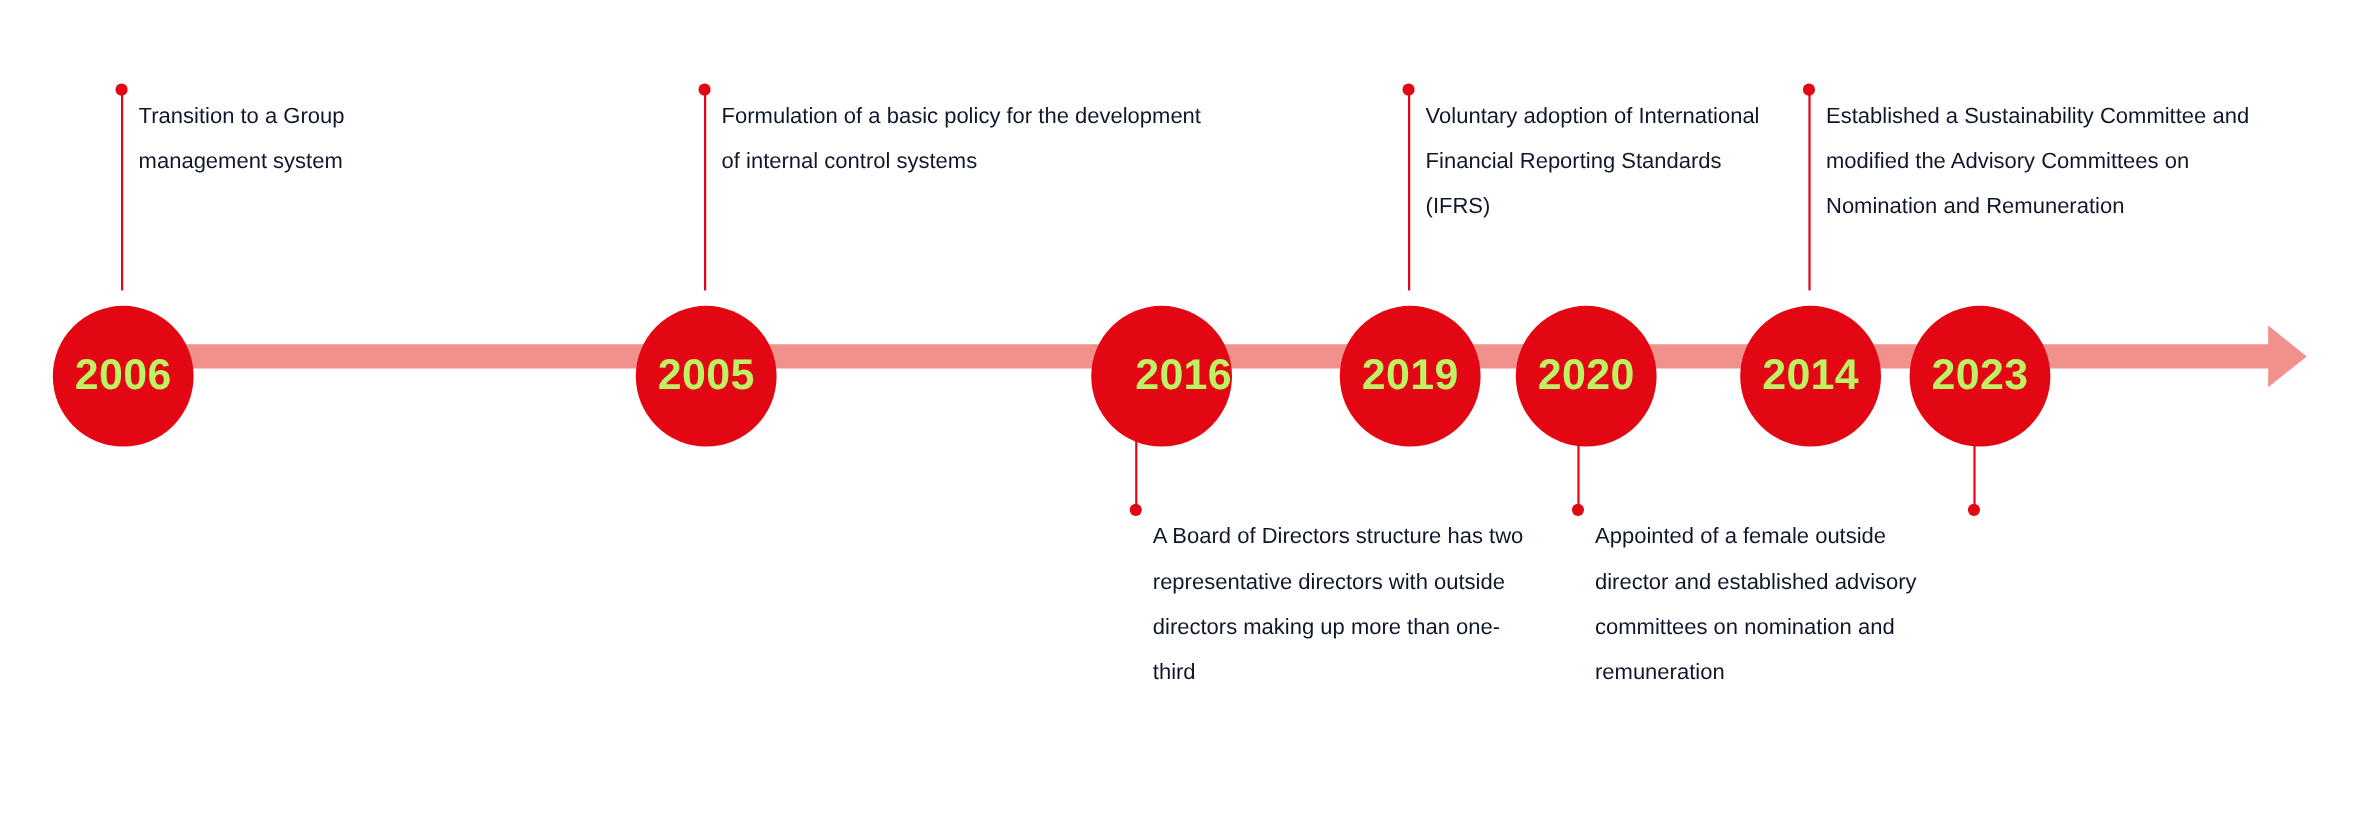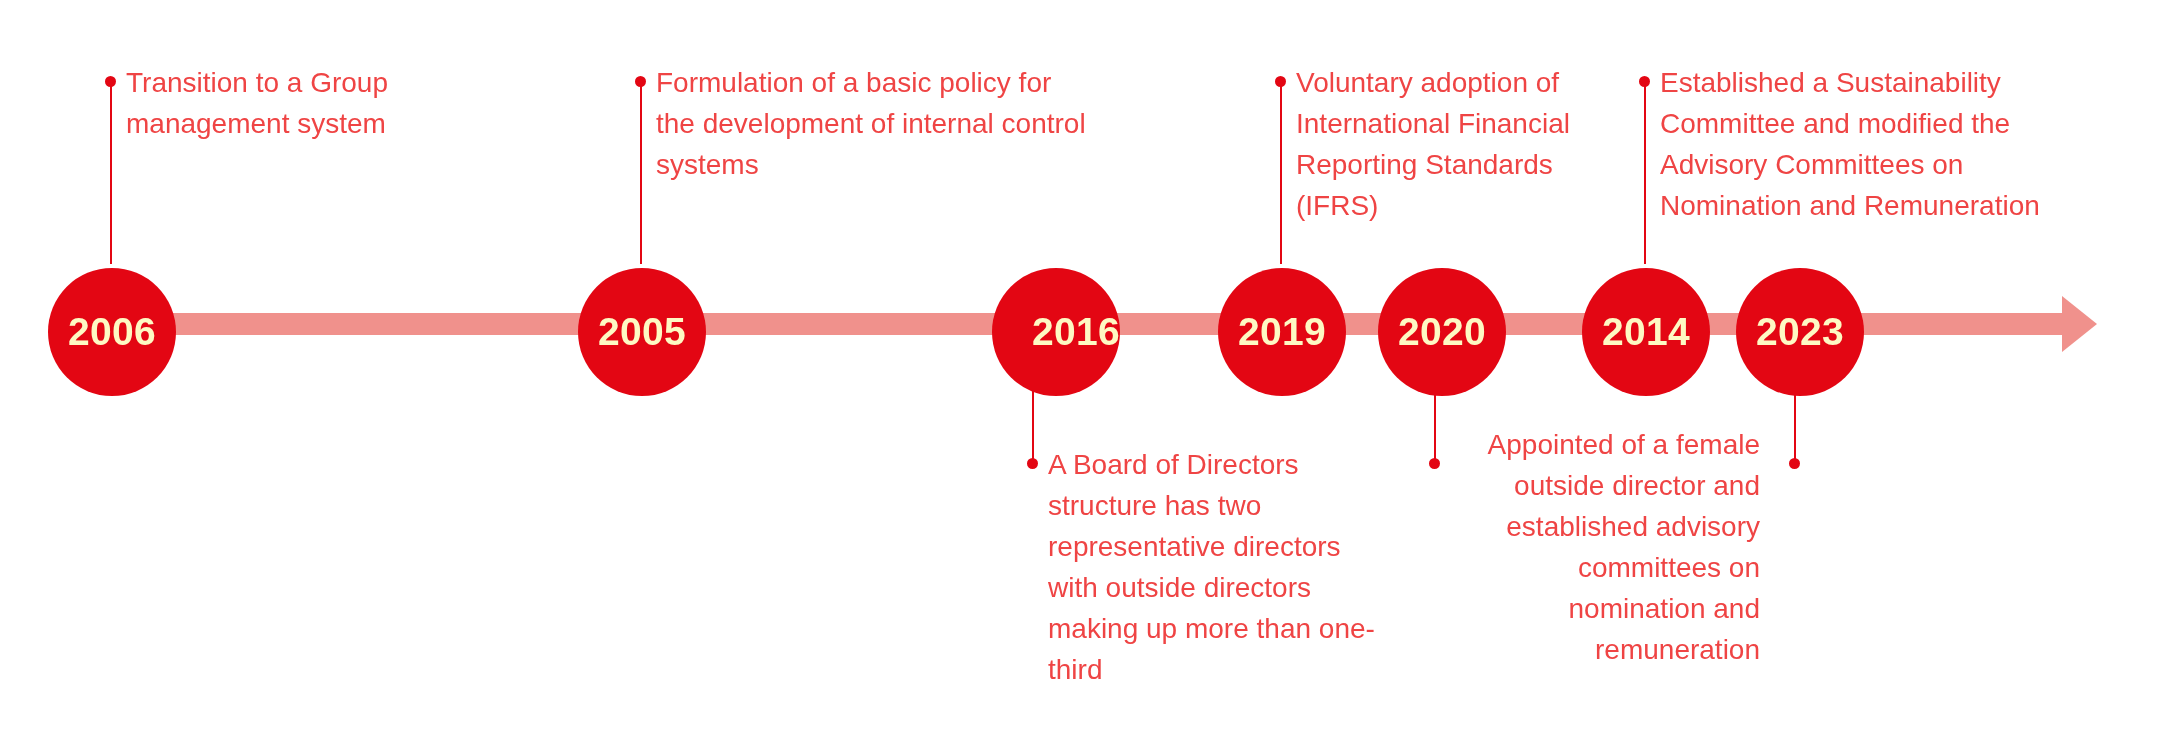--- a/index.html
+++ b/index.html
@@ -40,52 +40,53 @@
     border-left: 35px solid #f0918c;
   }
 
   
   .node {
     position: absolute;
     width: 128px;
     height: 128px;
     border-radius: 50%;
     background: #e30613;
-    color: #fef9c3;
+    color: #bef264;
     display: flex;
     align-items: center;
     justify-content: center;
     font-size: 39px;
     font-weight: 700;
     letter-spacing: 0.3px;
-    top: 268px;
+    top: 278px;
     box-sizing: border-box;
   }
 
   
   .stem {
     position: absolute;
     width: 2px;
     background: #e30613;
   }
   .dot {
     position: absolute;
     width: 11px;
     height: 11px;
     border-radius: 50%;
     background: #e30613;
   }
 
   
   .label {
     position: absolute;
-    font-size: 28px;
+    font-size: 20px;
     line-height: 41px;
-    color: #ef4444;
+    color: #0f172a;
     font-weight: 400;
+    margin-top: 24px;
   }
   .label.above {
     
   }
 </style>
 </head>
 <body>
 
 <div id="stage">
 
@@ -118,21 +119,21 @@
   </div>
   <div class="stem" style="left:1280px; top:82px; height:182px;"></div>
   <div class="dot" style="left:1275px; top:76px;"></div>
   <div class="label above" style="left:1296px; top:62px; width:330px;">Voluntary adoption of International Financial Reporting Standards (IFRS)</div>
 
   <div class="node" style="left:1378px;">
     <span>2020</span>
   </div>
   <div class="stem" style="left:1434px; top:388px; height:77px;"></div>
   <div class="dot" style="left:1429px; top:458px;"></div>
-  <div class="label below" style="left:1450px; top:424px; width:310px;text-align:right;">Appointed of a female outside director and established advisory committees on nomination and remuneration</div>
+  <div class="label below" style="left:1450px; top:444px; width:310px;">Appointed of a female outside director and established advisory committees on nomination and remuneration</div>
 
   <div class="node" style="left:1582px;">
     <span>2014</span>
   </div>
   <div class="stem" style="left:1644px; top:82px; height:182px;"></div>
   <div class="dot" style="left:1639px; top:76px;"></div>
   <div class="label above" style="left:1660px; top:62px; width:400px;">Established a Sustainability Committee and modified the Advisory Committees on Nomination and Remuneration</div>
 
   <div class="node" style="left:1736px;">
     <span>2023</span>

